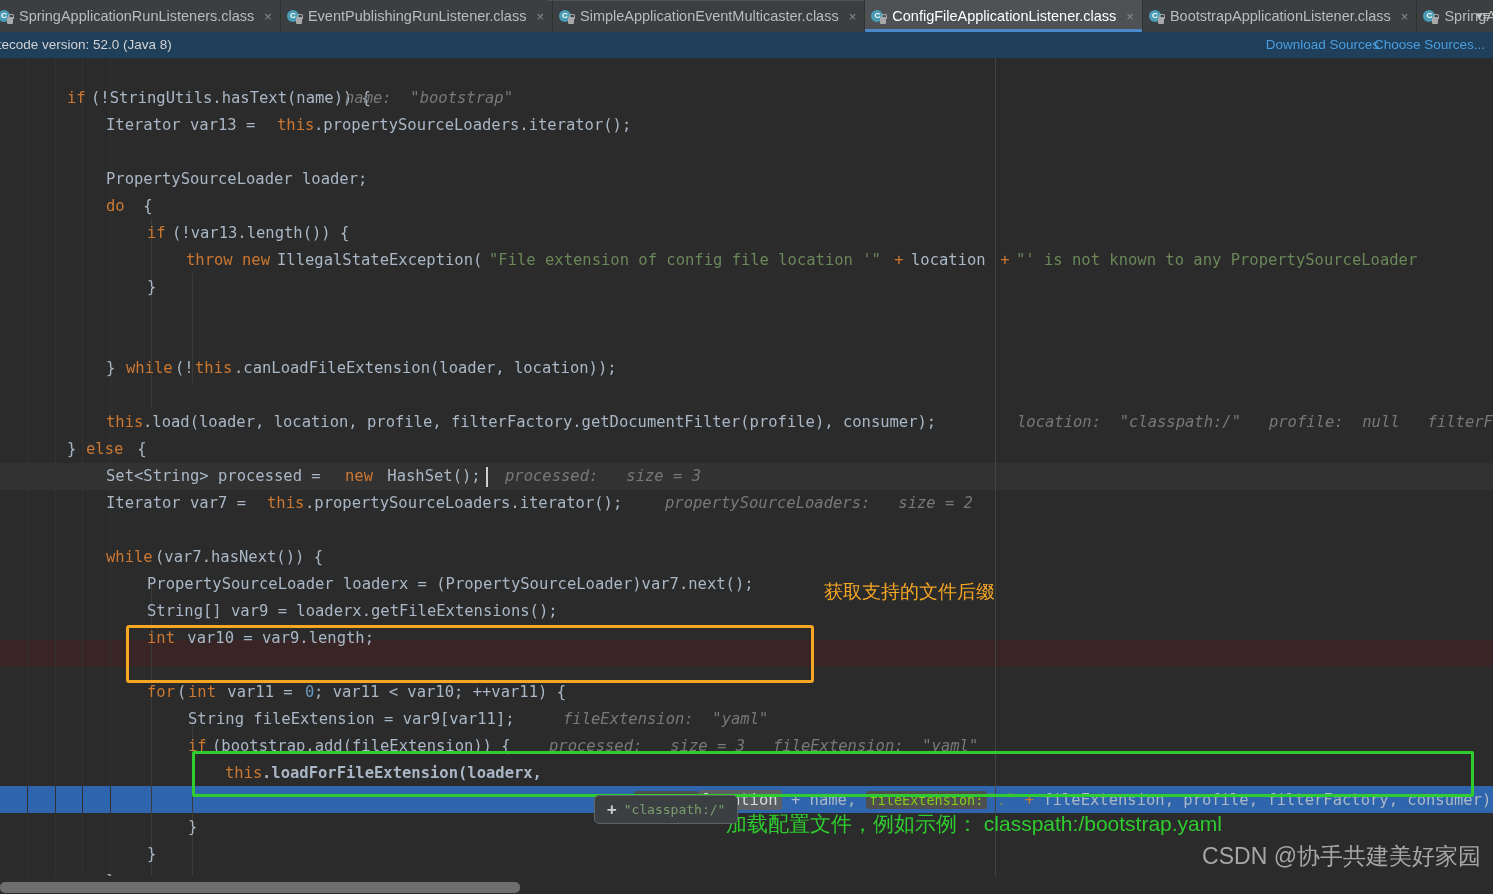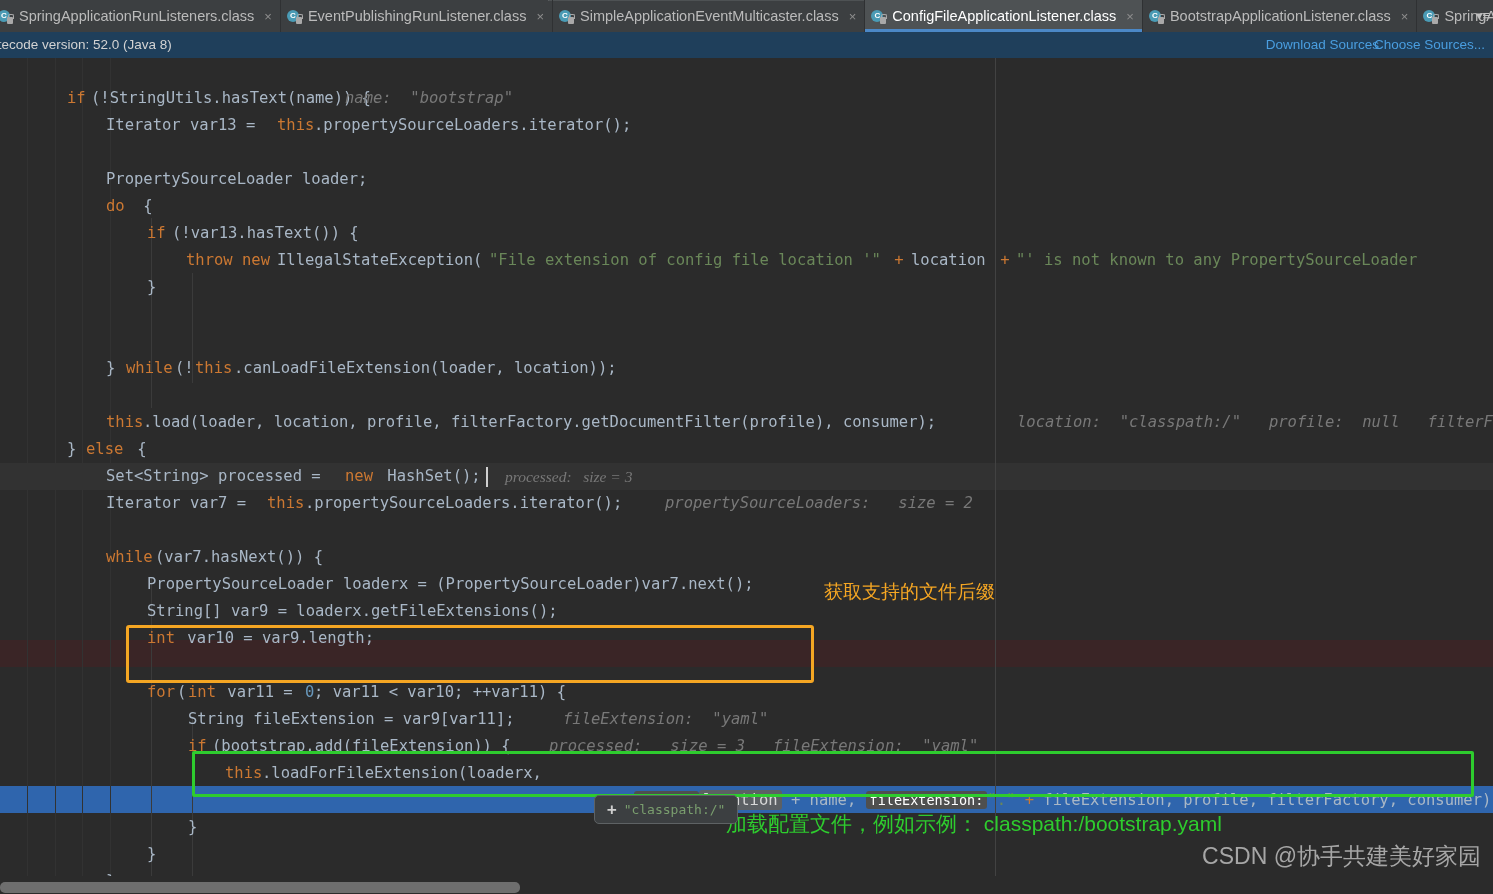--- a/index.html
+++ b/index.html
@@ -104,21 +104,21 @@
   .op{ color:#cc7832; }
 
   
   .rowbg{ position:absolute; left:0; width:1493px; height:27px; }
   .bg-caret{ background:#323232; }
   .bg-exec{ background:#3a2526; }
   .bg-sel{ background:#2f65ad; }
 
   
   .chip{
-    background:#4f4f4f; color:#ffffff; border-radius:3px;
+    background:#4f4f4f; color:#84cc16; border-radius:3px;
     padding:1px 4px; font-size:13.5px; font-style:normal;
   }
   .chipval{
     background:#5c6064; color:#d8d8d8; border-radius:3px; padding:1px 4px;
   }
 
   
   #wrapguide{
     position:absolute; left:995px; top:0; bottom:0; width:1px;
     background:#424242;
@@ -267,36 +267,36 @@
   <div class="iguide" style="left:192px; top:215px; height:110px"></div>
   <div class="iguide" style="left:151px; top:520px; height:300px"></div>
   <div class="iguide" style="left:192px; top:660px; height:160px"></div>
 
   <div id="wrapguide"></div>
 
   <div class="line" id="line-2" style="top:27px"><span class="txt kw" style="left: 67px;">if </span><span class="txt ident" style="left: 91px;">(!StringUtils.hasText(name)) {</span><span class="txt hint" style="left: 345px;">name:  "bootstrap"</span></div>
   <div class="line" id="line-3" style="top:54px"><span class="txt ident" style="left: 106px;">Iterator var13 = </span><span class="txt kw" style="left: 277px;">this</span><span class="txt ident" style="left: 314px;">.propertySourceLoaders.iterator();</span></div>
   <div class="line" id="line-4" style="top:108px"><span class="txt ident" style="left: 106px;">PropertySourceLoader loader;</span></div>
   <div class="line" id="line-5" style="top:135px"><span class="txt kw" style="left: 106px;">do</span><span class="txt ident" style="left: 134px;"> {</span></div>
-  <div class="line" id="line-6" style="top:162px"><span class="txt kw" style="left: 147px;">if </span><span class="txt ident" style="left: 172px;">(!var13.hasText()) {</span></div>
+  <div class="line" id="line-6" style="top:162px"><span class="txt kw" style="left: 147px;">if </span><span class="txt ident" style="left: 172px;">(!var13.length()) {</span></div>
   <div class="line" id="line-7" style="top:189px"><span class="txt kw" style="left: 186px;">throw new </span><span class="txt ident" style="left: 277px;">IllegalStateException(</span><span class="txt str" style="left: 489px;">"File extension of config file location '"</span><span class="txt op" style="left: 885px;"> + </span><span class="txt ident" style="left: 911px;">location</span><span class="txt op" style="left: 991px;"> + </span><span class="txt str" style="left: 1016px;">"' is not known to any PropertySourceLoader</span></div>
   <div class="line" id="line-8" style="top:216px"><span class="txt ident" style="left: 147px;">}</span></div>
   <div class="line" id="line-10" style="top:297px"><span class="txt ident" style="left: 106px;">} </span><span class="txt kw" style="left: 126px;">while</span><span class="txt ident" style="left: 175px;">(!</span><span class="txt kw" style="left: 195px;">this</span><span class="txt ident" style="left: 234px;">.canLoadFileExtension(loader, location));</span></div>
   <div class="line" id="line-11" style="top:351px"><span class="txt kw" style="left: 106px;">this</span><span class="txt ident" style="left: 143px;">.load(loader, location, profile, filterFactory.getDocumentFilter(profile), consumer);</span><span class="txt hint" style="left: 1017px;">location:  "classpath:/"   profile:  null   filterFa</span></div>
   <div class="line" id="line-12" style="top:378px"><span class="txt ident" style="left: 67px;">} </span><span class="txt kw" style="left: 86px;">else</span><span class="txt ident" style="left: 128px;"> {</span></div>
-  <div class="line" id="line-13" style="top:405px"><span class="txt ident" style="left: 106px;">Set&lt;String&gt; processed = </span><span class="txt kw" style="left: 345px;">new</span><span class="txt ident" style="left: 378px;"> HashSet();</span><span class="txt hint" style="left: 505px; font-family: Liberation Serif, serif;">processed:   size = 3</span></div>
+  <div class="line" id="line-13" style="top:405px"><span class="txt ident" style="left: 106px;">Set&lt;String&gt; processed = </span><span class="txt kw" style="left: 345px;">new</span><span class="txt ident" style="left: 378px;"> HashSet();</span><span class="txt hint" style="left: 505px;">processed:   size = 3</span></div>
   <div class="line" id="line-14" style="top:432px"><span class="txt ident" style="left: 106px;">Iterator var7 = </span><span class="txt kw" style="left: 267px;">this</span><span class="txt ident" style="left: 305px;">.propertySourceLoaders.iterator();</span><span class="txt hint" style="left: 665px;">propertySourceLoaders:   size = 2</span></div>
   <div class="line" id="line-15" style="top:486px"><span class="txt kw" style="left: 106px;">while</span><span class="txt ident" style="left: 155px;">(var7.hasNext()) {</span></div>
   <div class="line" id="line-16" style="top:513px"><span class="txt ident" style="left: 147px;">PropertySourceLoader loaderx = (PropertySourceLoader)var7.next();</span></div>
   <div class="line" id="line-17" style="top:540px"><span class="txt ident" style="left: 147px;">String[] var9 = loaderx.getFileExtensions();</span></div>
   <div class="line" id="line-18" style="top:567px"><span class="txt kw" style="left: 147px;">int</span><span class="txt ident" style="left: 178px;"> var10 = var9.length;</span></div>
   <div class="line" id="line-19" style="top:621px"><span class="txt kw" style="left: 147px;">for</span><span class="txt ident" style="left: 177px;">(</span><span class="txt kw" style="left: 188px;">int</span><span class="txt ident" style="left: 218px;"> var11 = </span><span class="txt num" style="left: 305px;">0</span><span class="txt ident" style="left: 314px;">; var11 &lt; var10; ++var11) {</span></div>
   <div class="line" id="line-20" style="top:648px"><span class="txt ident" style="left: 188px;">String fileExtension = var9[var11];</span><span class="txt hint" style="left: 563px;">fileExtension:  "yaml"</span></div>
   <div class="line" id="line-21" style="top:675px"><span class="txt kw" style="left: 188px;">if </span><span class="txt ident" style="left: 212px;">(bootstrap.add(fileExtension)) {</span><span class="txt hint" style="left: 549px;">processed:   size = 3   fileExtension:  "yaml"</span></div>
-  <div class="line" id="line-22" style="top:702px"><span class="txt kw" style="left: 225px;">this</span><span class="txt ident" style="left: 262px;">.loadForFileExtension(loaderx, </span></div>
+  <div class="line" id="line-22" style="top:702px"><span class="txt kw" style="left: 225px;">this</span><span class="txt ident" style="left: 262px; font-weight: bold;">.loadForFileExtension(loaderx, </span></div>
   <div class="line" id="line-23" style="top:756px"><span class="txt ident" style="left: 188px;">}</span></div>
   <div class="line" id="line-24" style="top:783px"><span class="txt ident" style="left: 147px;">}</span></div>
   <div class="line" id="line-25" style="top:810px"><span class="txt ident" style="left: 106px;">}</span></div>
 
   <div class="line" id="call-line" style="top:702px; left:0">
     <span class="txt" style="left:578px">
       <span class="chip">prefix:</span><span class="chipval">location</span><span class="ident"> + name, </span><span class="chip">fileExtension:</span><span class="str">"."</span><span class="op"> + </span><span class="ident">fileExtension</span><span class="ident">, profile, filterFactory, consumer)</span>
     </span>
   </div>
 

